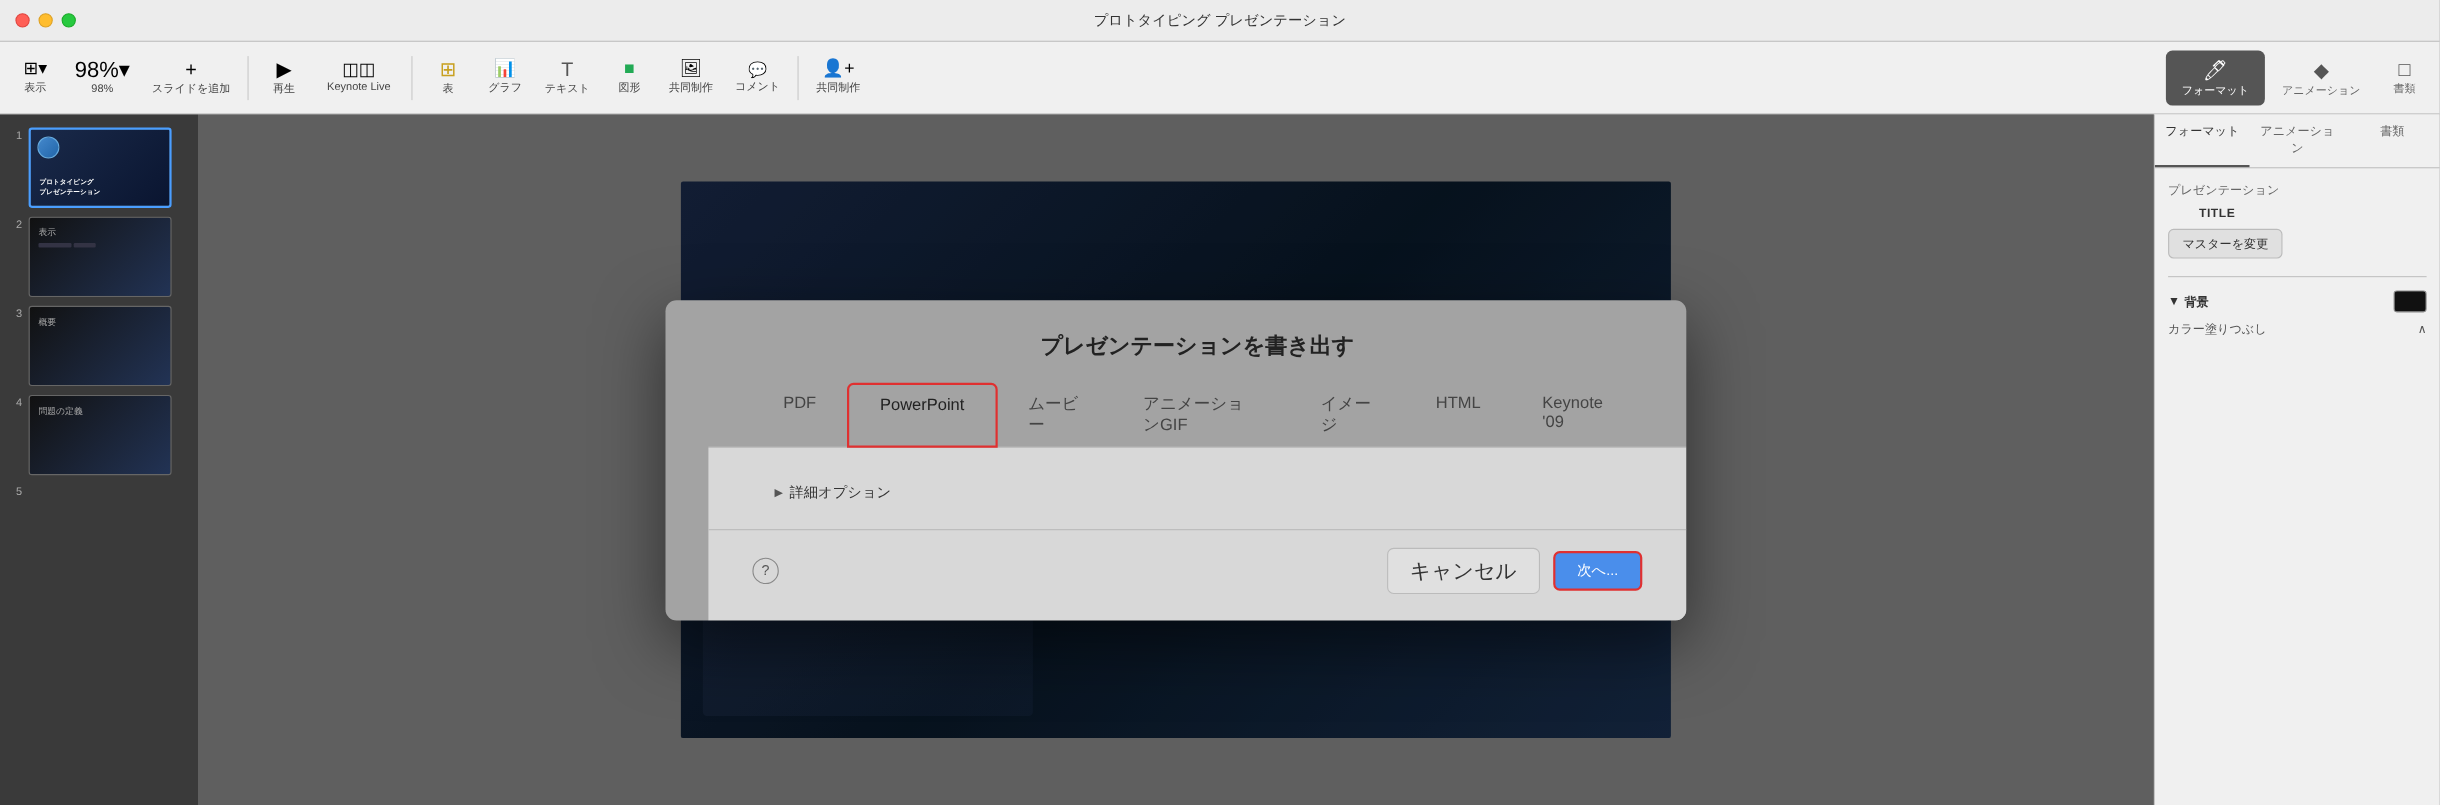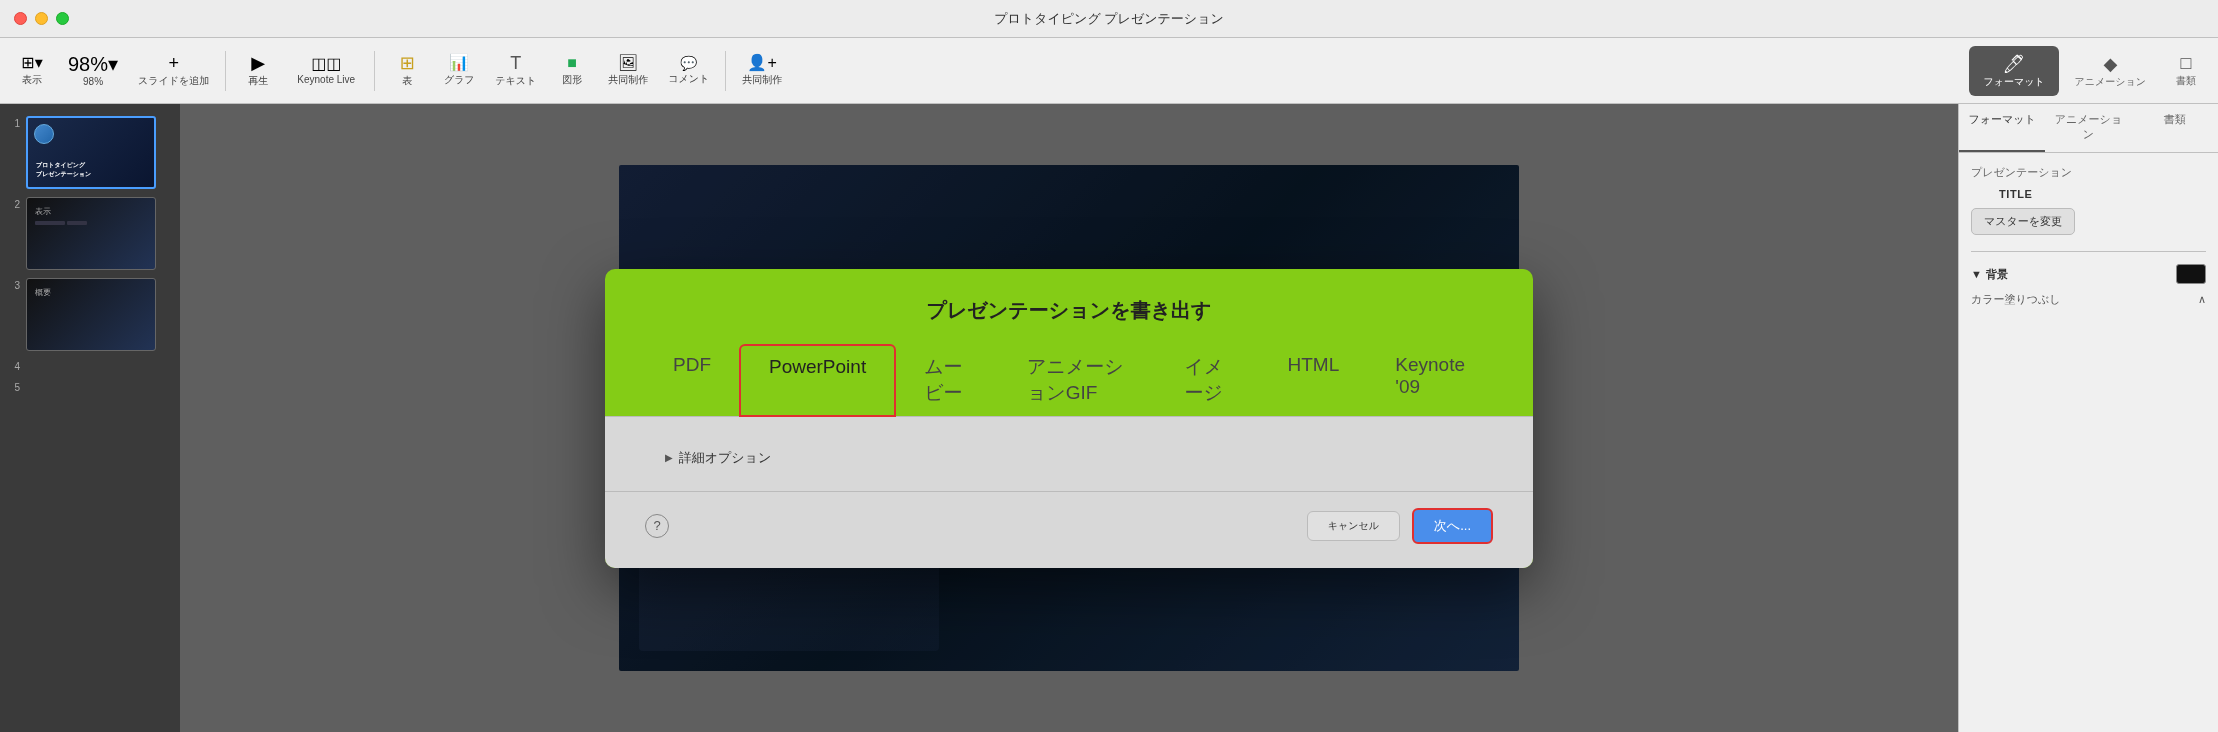--- a/index.html
+++ b/index.html
@@ -262,43 +262,44 @@
       position: absolute;
       top: 0; left: 0; right: 0; bottom: 0;
       background: rgba(0,0,0,0.3);
       display: flex;
       align-items: center;
       justify-content: center;
       z-index: 100;
     }
     .modal {
       width: 928px;
-      background: #84cc16;
+      background: #a3a3a3;
       border-radius: 10px;
       box-shadow: 0 20px 60px rgba(0,0,0,0.5);
       overflow: hidden;
+      padding-left: 39px;
     }
     .modal-header {
       padding: 28px 40px 20px;
       text-align: center;
     }
     .modal-title {
       font-size: 20px;
       font-weight: 600;
       color: #222;
     }
     .modal-tabs {
       display: flex;
       border-bottom: 1px solid #bbb;
       padding: 0 40px;
       gap: 0;
     }
     .modal-tab {
       padding: 10px 28px;
-      font-size: 19px;
+      font-size: 15px;
       color: #444;
       cursor: pointer;
       border: none;
       background: transparent;
       position: relative;
       border-radius: 0;
     }
     .modal-tab.active {
       border: 2px solid #e03030;
       border-radius: 6px 6px 0 0;
@@ -364,21 +365,21 @@
       justify-content: center;
       font-size: 13px;
       color: #555;
       cursor: pointer;
     }
     .modal-cancel-btn {
       padding: 7px 20px;
       background: #e0e0e0;
       border: 1px solid #bbb;
       border-radius: 6px;
-      font-size: 10px;
+      font-size: 19px;
       color: #333;
       cursor: pointer;
     }
     .modal-next-btn {
       padding: 7px 20px;
       background: #4a8eeb;
       border: 2px solid #e03030;
       border-radius: 6px;
       font-size: 13px;
       color: #fff;
@@ -527,20 +528,25 @@
       <span class="slide-number">3</span>
       <div class="slide-thumb" style="background: linear-gradient(135deg, #111 0%, #223355 100%);">
         <div style="padding:8px;">
           <div style="color:#aaa; font-size:8px;">概要</div>
         </div>
       </div>
     </div>
 
     <div class="slide-item">
       <span class="slide-number">4</span>
+      <div class="slide-thumb" style="background: linear-gradient(135deg, #111 0%, #223355 100%);">
+        <div style="padding:8px;">
+          <div style="color:#aaa; font-size:8px;">問題の定義</div>
+        </div>
+      </div>
     </div>
 
     <div class="slide-item">
       <span class="slide-number">5</span>
     </div>
   </div>
 
   <div class="canvas-area">
     <div class="slide-canvas">
       <div class="canvas-gear-overlay"></div>

